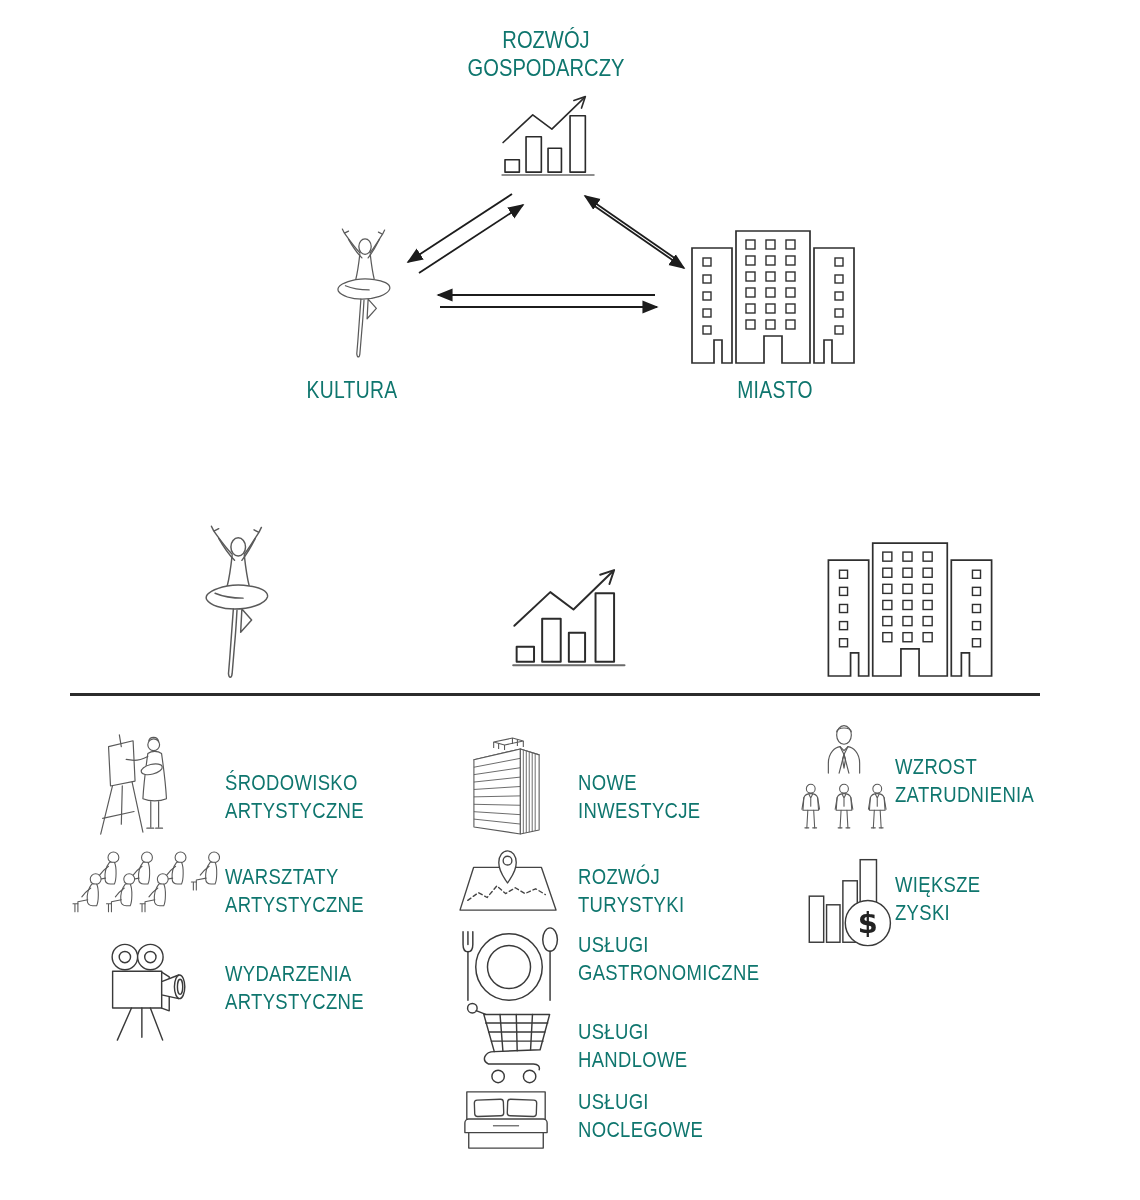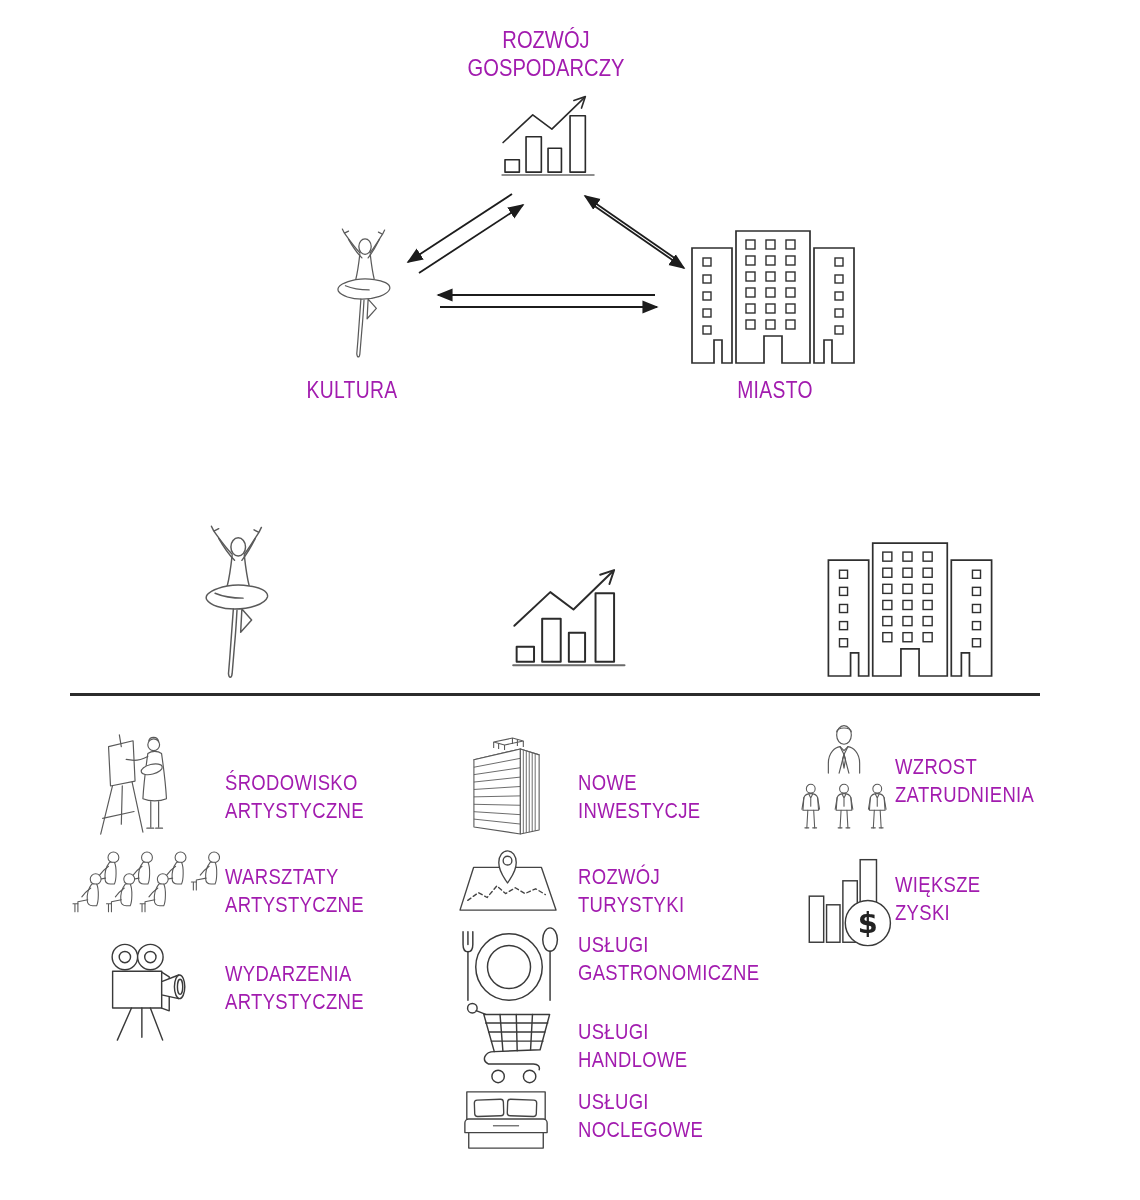--- a/index.html
+++ b/index.html
@@ -1,17 +1,17 @@
 <!DOCTYPE html>
 <html><head>
 <meta charset="utf-8">
 <style>
   html,body{margin:0;padding:0;background:#fff;}
   .canvas{position:relative;width:1140px;height:1200px;background:#ffffff;overflow:hidden;
-          font-family:"Liberation Sans",sans-serif;color:#a21caf;}
+          font-family:"Liberation Sans",sans-serif;color:#0f766e;}
   .abs{position:absolute;}
   .label{position:absolute;font-size:22px;line-height:28px;font-weight:500;
          letter-spacing:.4px;white-space:nowrap;}
   .cond{transform:scaleX(.84);transform-origin:0 0;}
   .cond-c{transform:scaleX(.84);transform-origin:50% 0;text-align:center;}
   .divider{position:absolute;background:#2b2b2b;height:3px;}
   svg.icon{position:absolute;overflow:visible;}
 </style>
 </head>
 <body>

